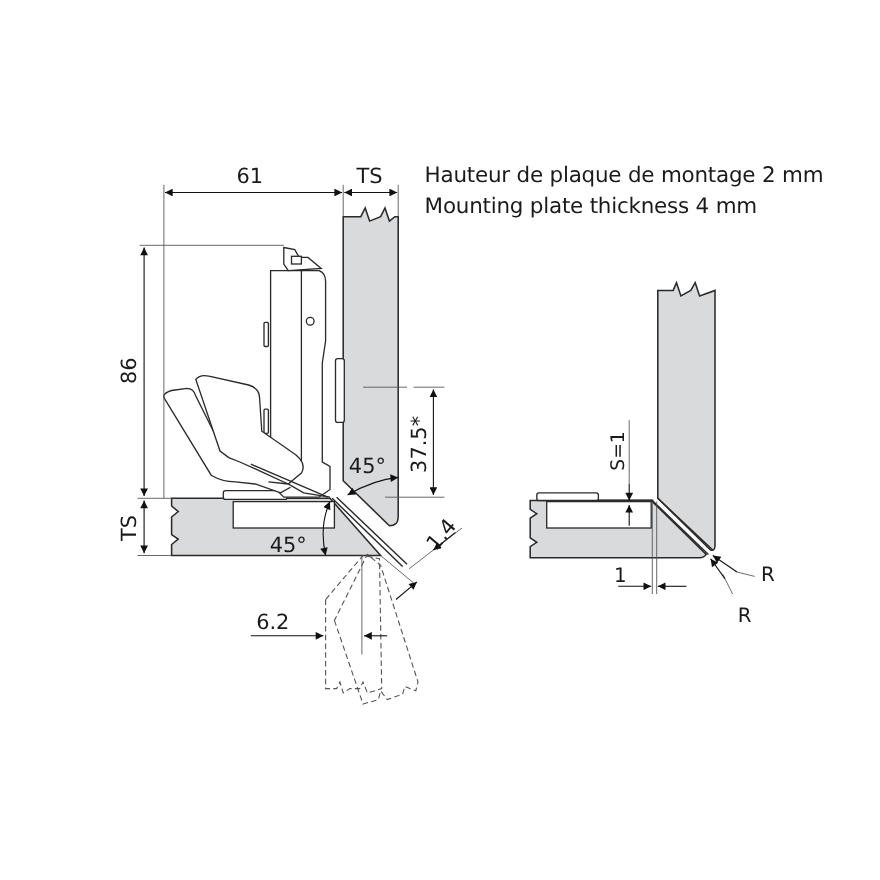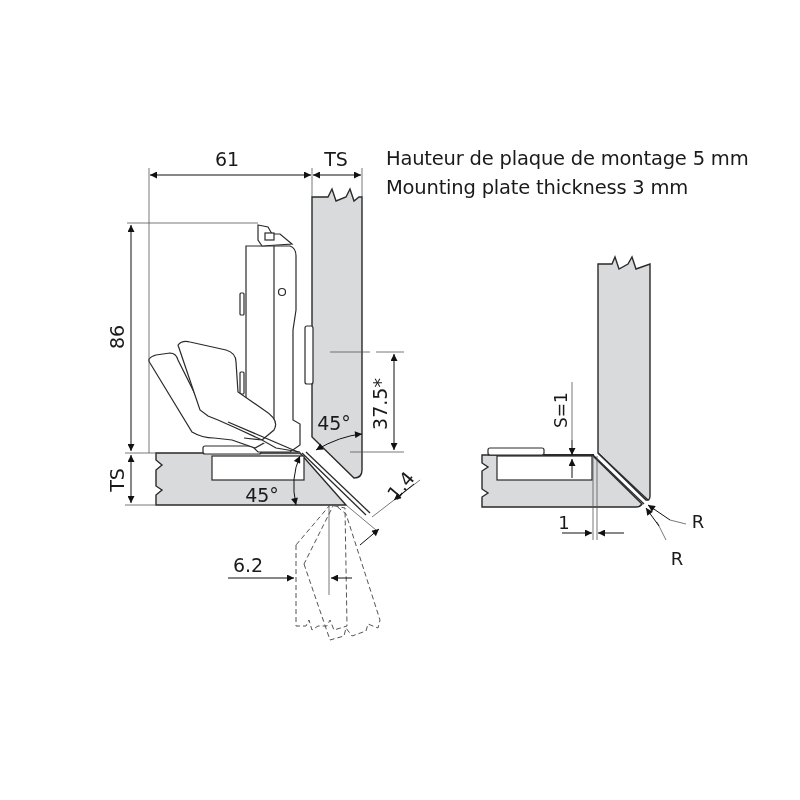--- a/index.html
+++ b/index.html
@@ -120,14 +120,14 @@
       <line x1="659" y1="526" x2="646" y2="508" marker-end="url(#arr)"></line>
     </g>
 
     <text class="dim-text" x="0" y="0" font-size="17" text-anchor="middle" transform="translate(567,410) rotate(-90)">S=1</text>
     <text class="dim-text" x="564" y="529" font-size="18" text-anchor="middle">1</text>
     <text class="dim-text" x="698" y="528" font-size="18" text-anchor="middle">R</text>
     <text class="dim-text" x="677" y="565" font-size="18" text-anchor="middle">R</text>
   </g>
 </svg>
 
-<div class="note l1">Hauteur de plaque de montage 5 mm</div>
-<div class="note l2">Mounting plate thickness 3 mm</div>
+<div class="note l1">Hauteur de plaque de montage 2 mm</div>
+<div class="note l2">Mounting plate thickness 4 mm</div>
 
 </body></html>

